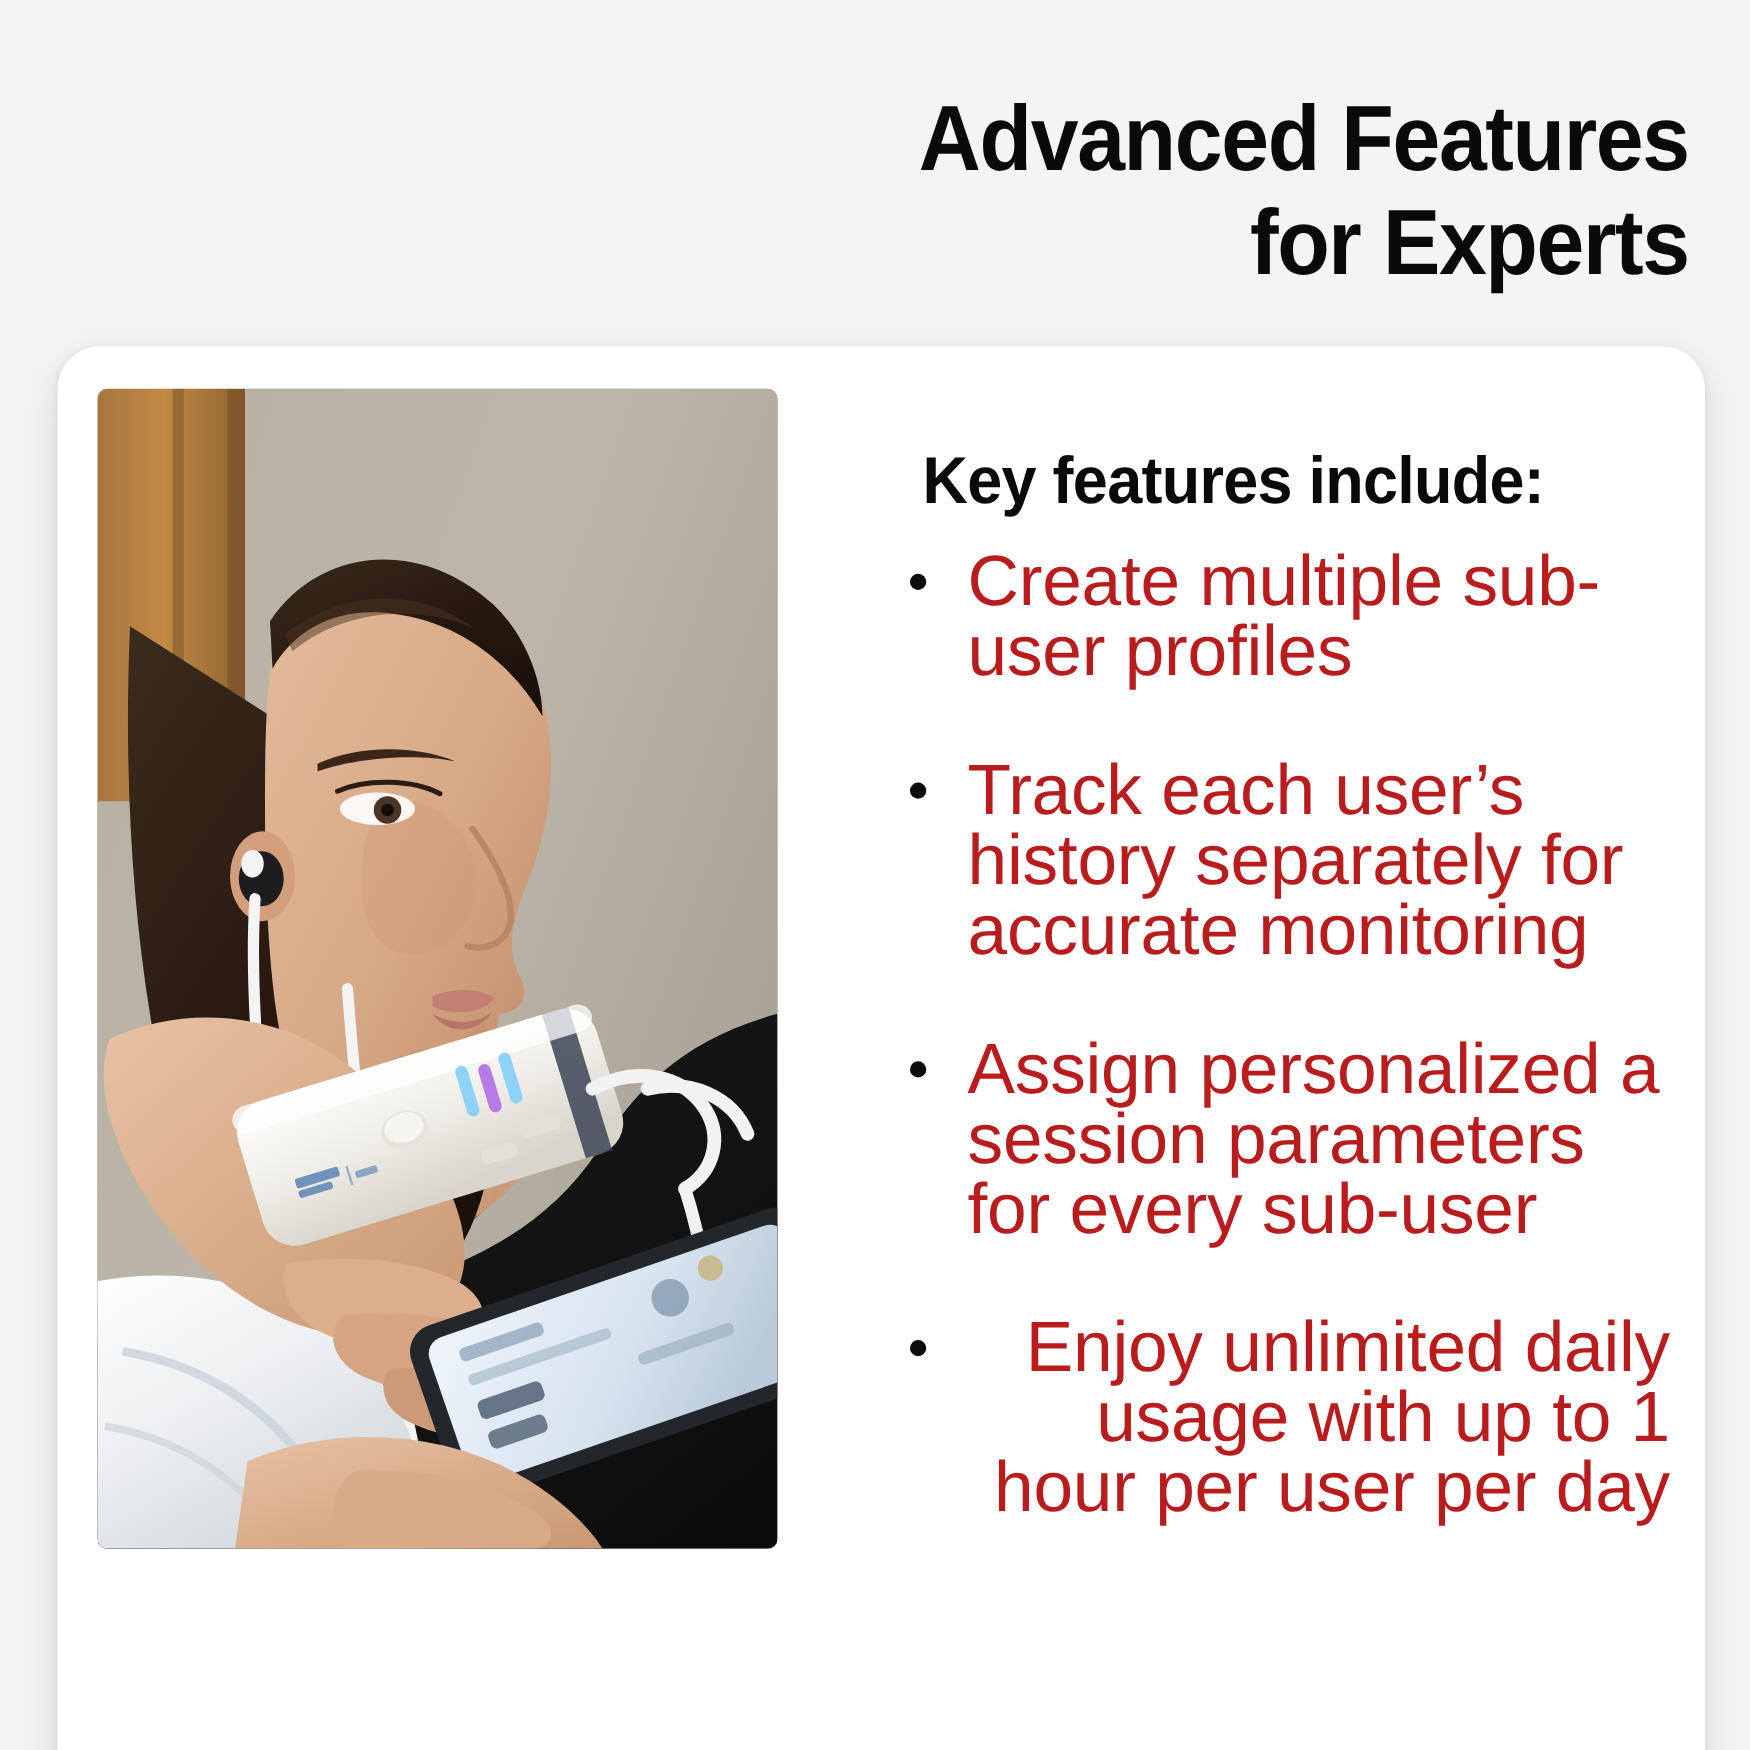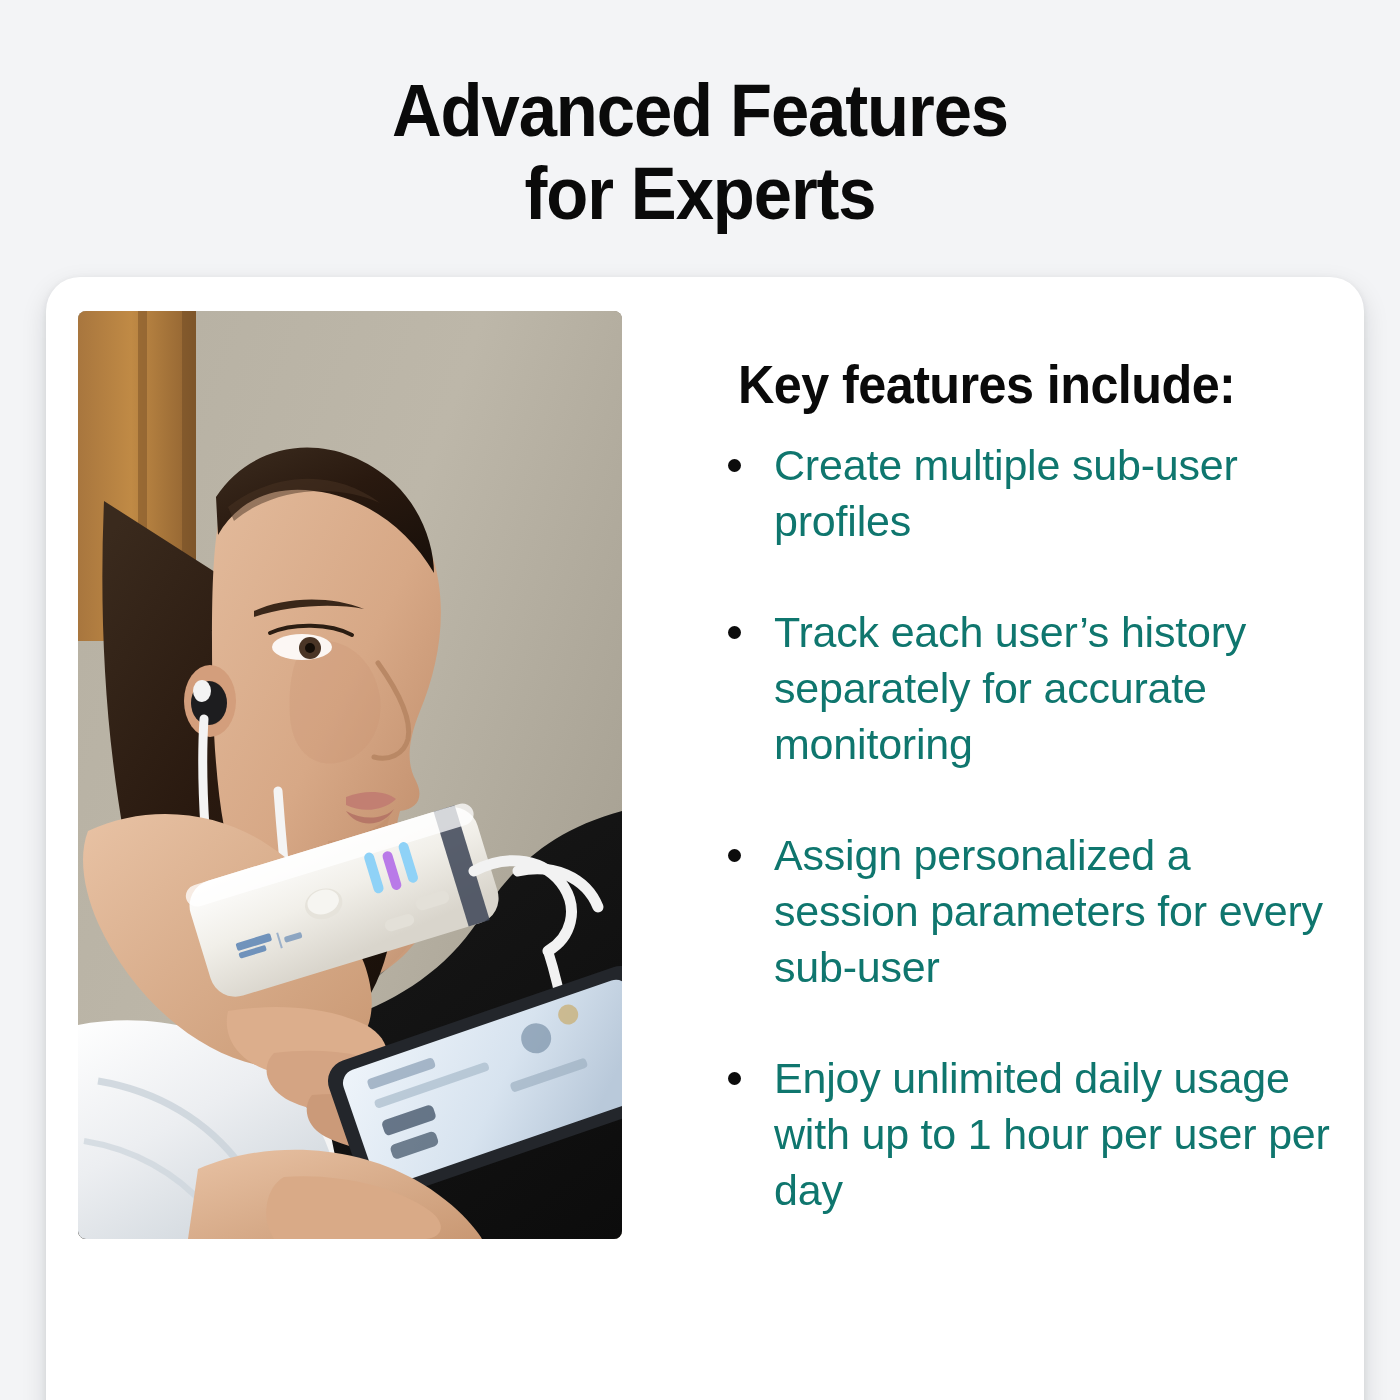--- a/index.html
+++ b/index.html
@@ -16,21 +16,21 @@
     position: relative;
     -webkit-font-smoothing: antialiased;
   }
 
   
   .title-block {
     position: absolute;
     top: 70px;
     left: 0;
     width: 1400px;
-    text-align: center;
+    text-align: right;
   }
   .title-line {
     font-size: 74px;
     font-weight: 700;
     line-height: 1.12;
     color: #0a0a0a;
     letter-spacing: -1.2px;
     transform: scaleX(0.93);
     transform-origin: center;
     white-space: nowrap;
@@ -90,26 +90,26 @@
     left: 24px;
     width: 620px;
     list-style: none;
     margin: 0;
     padding: 0;
   }
   .bullet {
     position: relative;
     padding-left: 58px;
     margin-bottom: 55px;
-    font-size: 43px;
+    font-size: 57px;
     line-height: 56px;
-    color: #0f766e;
+    color: #b91c1c;
     letter-spacing: -0.2px;
   }
-  .bullet:last-child { margin-bottom: 12px; }
+  .bullet:last-child { margin-bottom: 12px; text-align: right; }
   .bullet-dot {
     position: absolute;
     left: 12px;
     top: 22px;
     width: 13px;
     height: 13px;
     border-radius: 50%;
     background: #0c0c0c;
   }
 </style>

